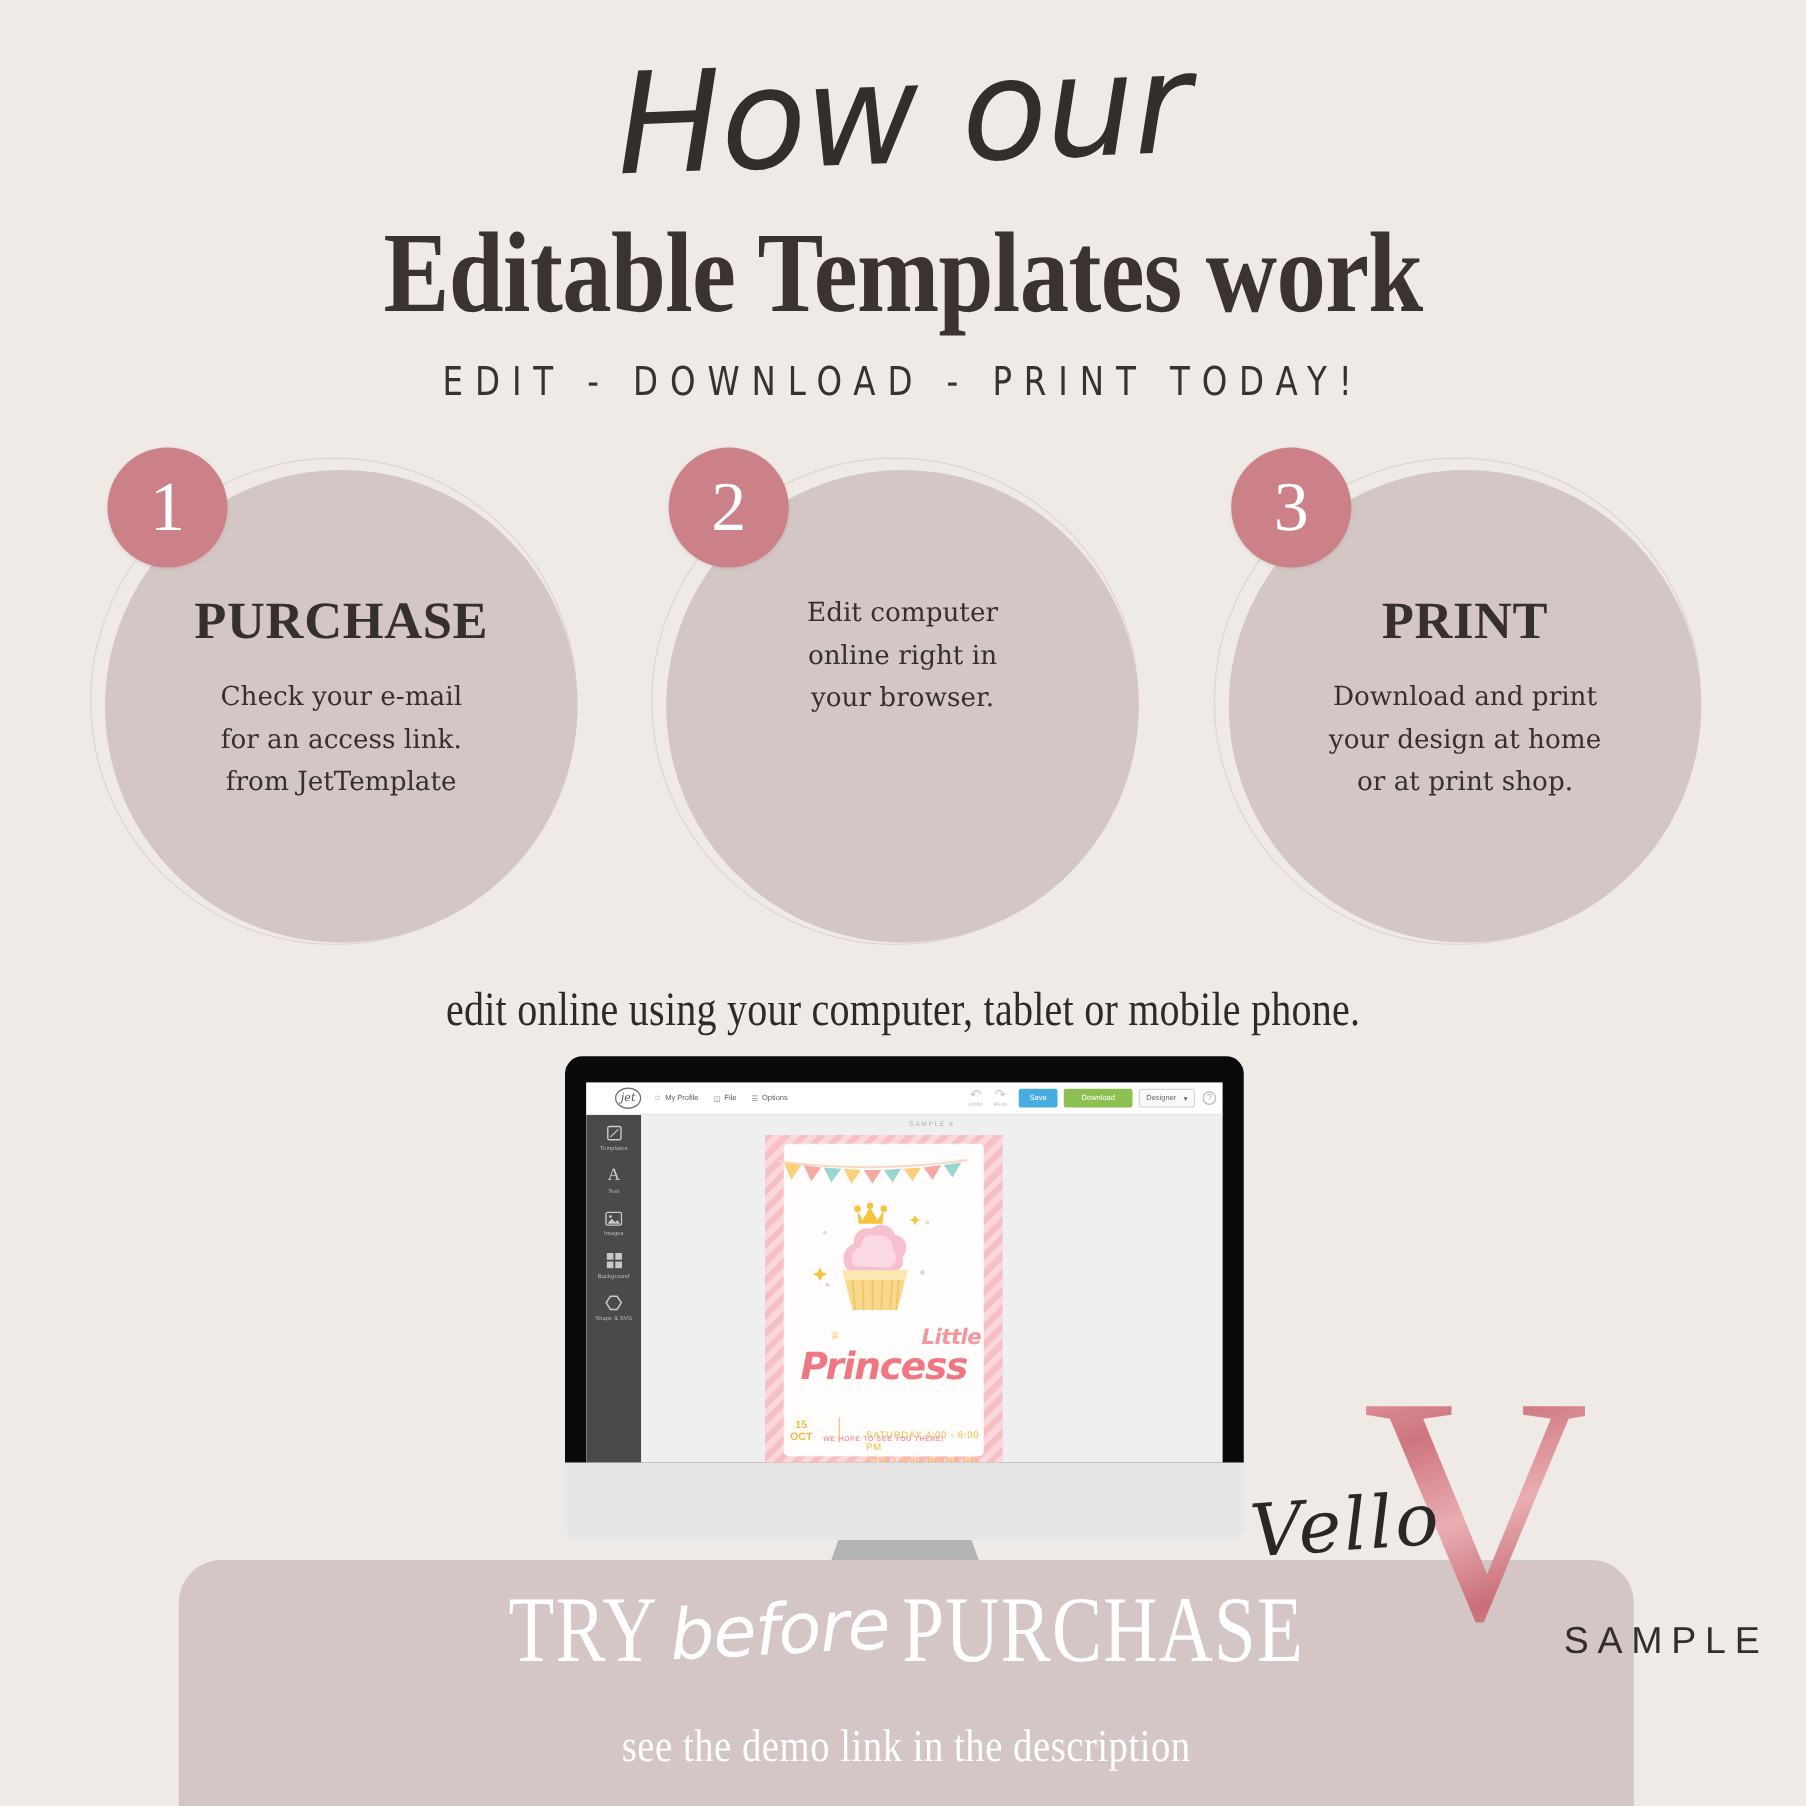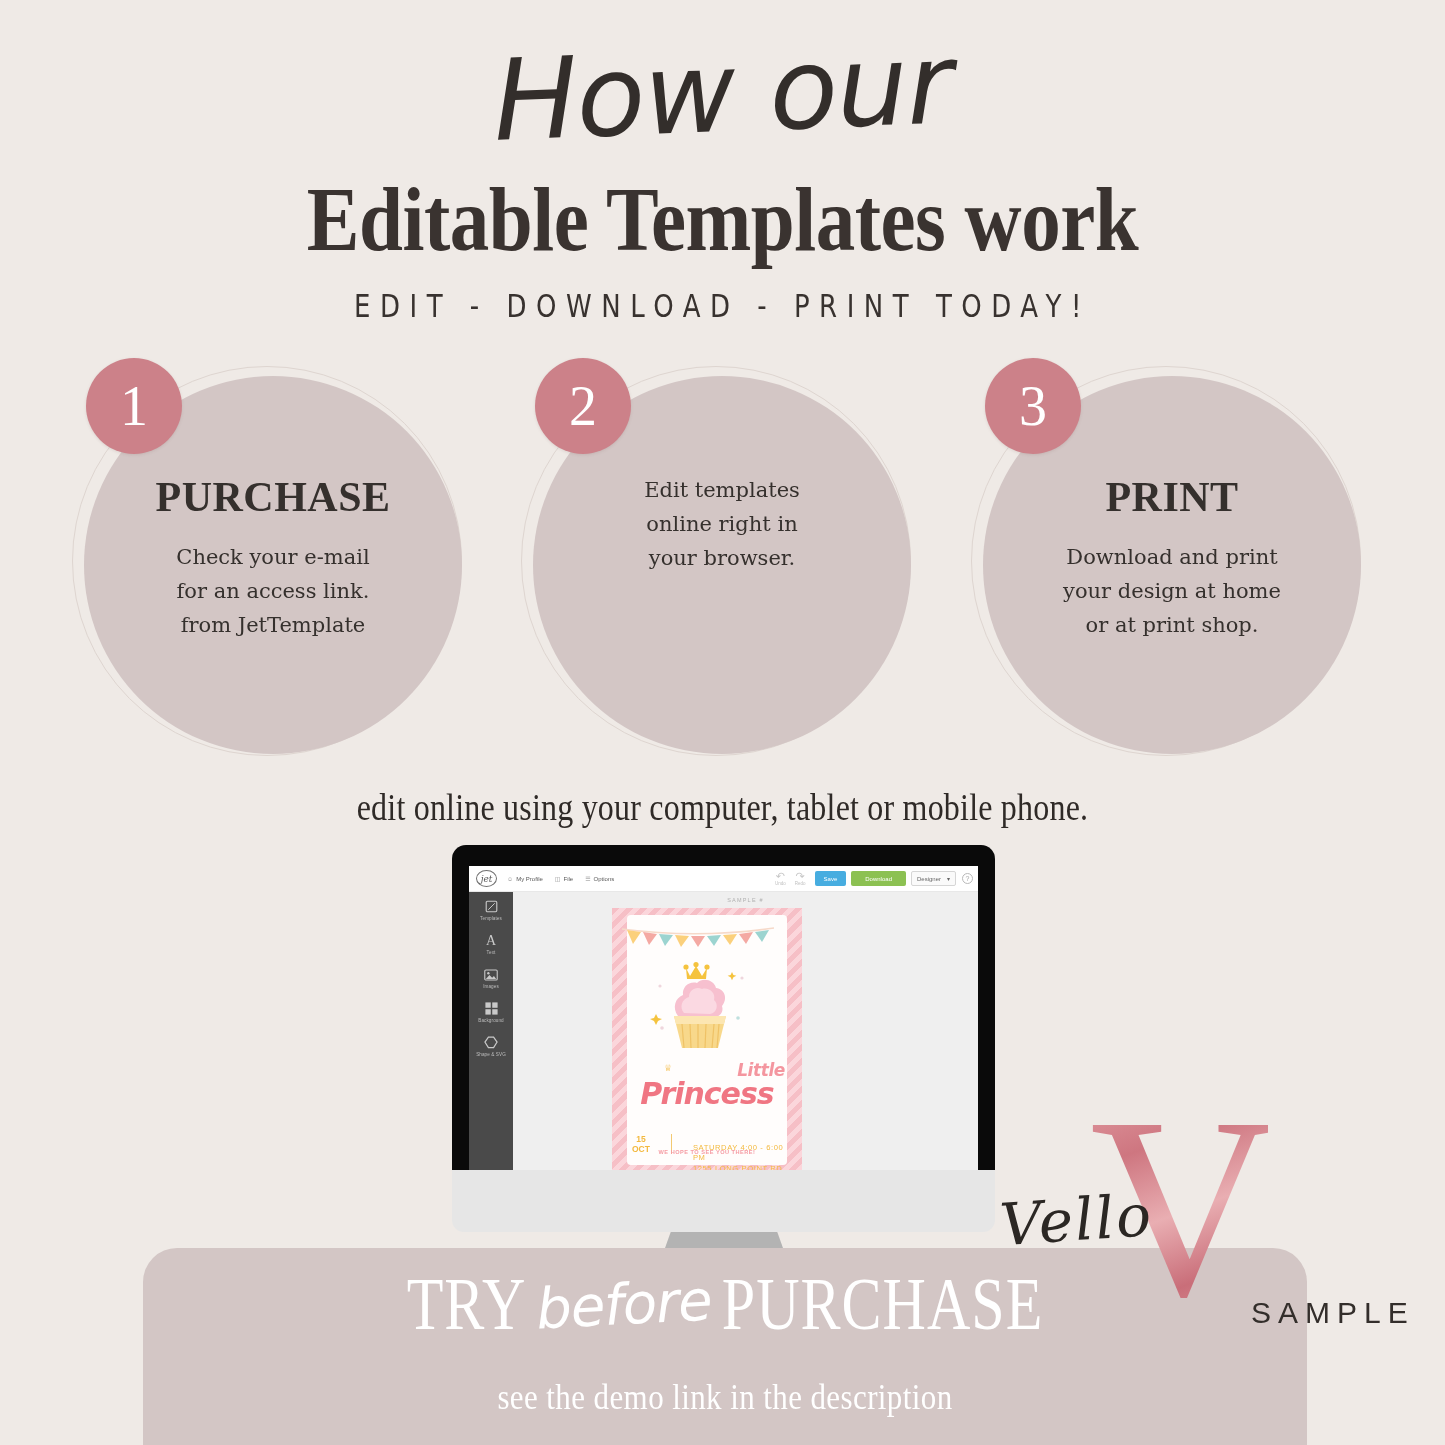--- a/index.html
+++ b/index.html
@@ -136,21 +136,21 @@
     clip-path: polygon(14% 0%, 86% 0%, 100% 88%, 100% 100%, 0% 100%, 0% 88%);
   }
   .screen {
     position: relative; width: 509px; height: 304px;
     background: #F2F2F2; overflow: hidden;
   }
 
   
   .ed-top {
     height: 26px; background: #FFFFFF;
-    display: flex; align-items: center; padding: 0 5px 0 7px;
+    display: flex; align-items: center; padding: 0 5px 0 23px;
     border-bottom: 1px solid #E8E8E8;
   }
   .ed-logo {
     width: 21px; height: 17px; border-radius: 50%;
     border: 1px solid #6E6E6E;
     display: flex; align-items: center; justify-content: center;
     font-family: "DejaVu Serif", serif; font-style: italic;
     font-size: 9px; color: #555; margin-right: 10px;
   }
   .ed-mi { display: flex; align-items: center; gap: 3px; margin-right: 12px; font-size: 6px; color: #5A5A5A; }
@@ -300,21 +300,21 @@
 for an access link.
 from JetTemplate</div>
       </div>
     </div>
 
     <div class="step s2">
       <div class="ring"></div>
       <div class="disc"></div>
       <div class="badge">2</div>
       <div class="step-body">
-        <div class="step-desc">Edit templates
+        <div class="step-desc">Edit computer
 online right in
 your browser.</div>
       </div>
     </div>
 
     <div class="step s3">
       <div class="ring"></div>
       <div class="disc"></div>
       <div class="badge">3</div>
       <div class="step-body">

